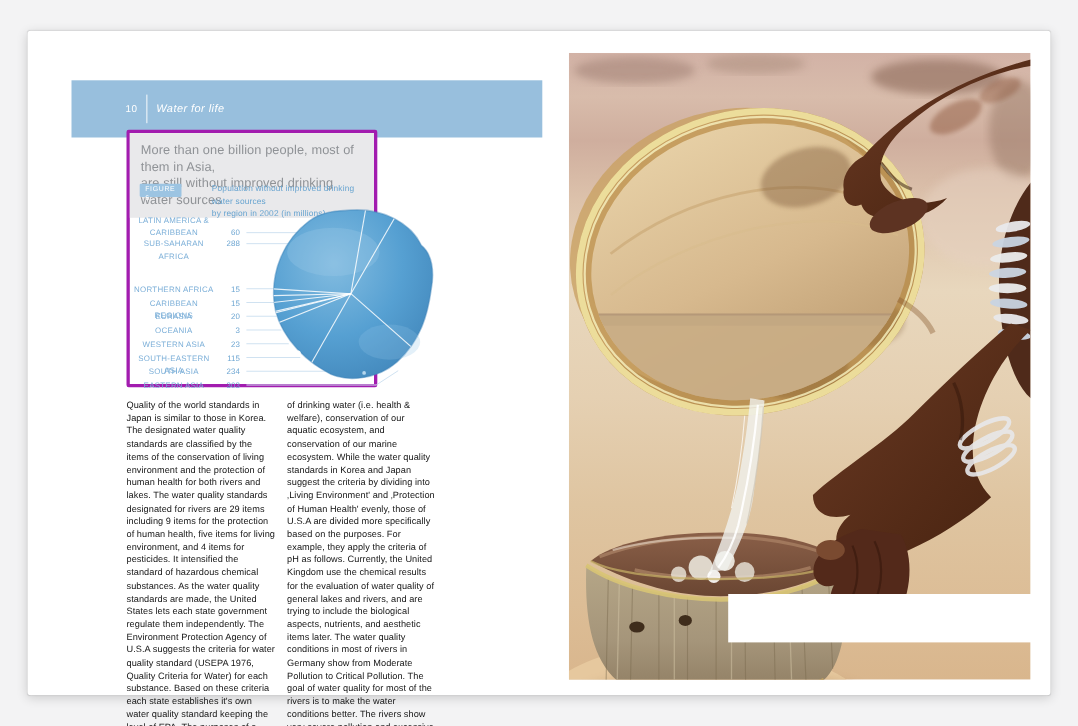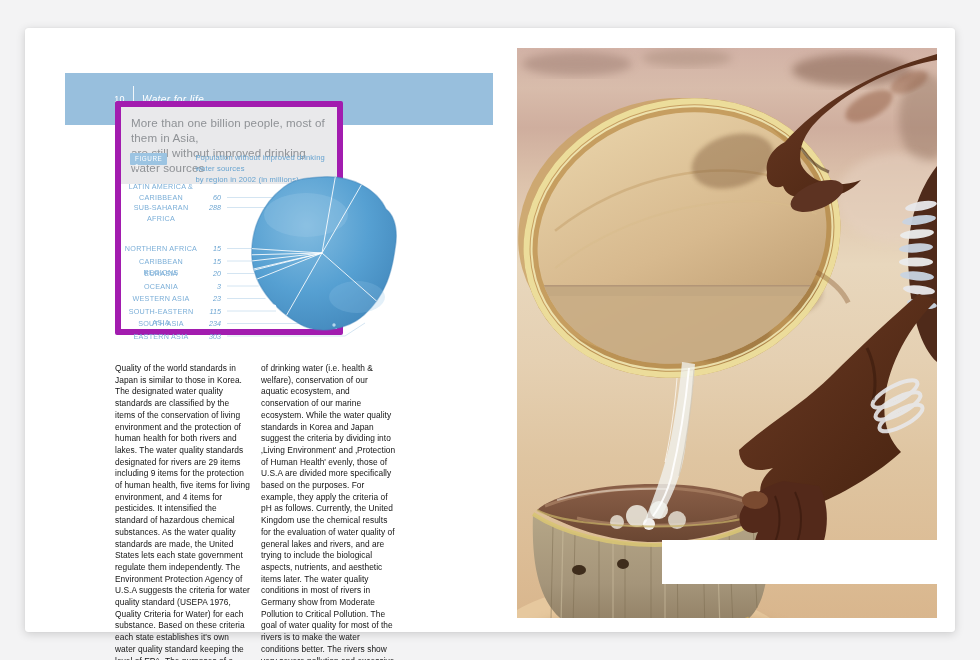--- a/index.html
+++ b/index.html
@@ -18,22 +18,22 @@
     background:#98bfdd;display:flex;align-items:center;
   }
   .header-num{
     width:68px;text-align:right;color:#ffffff;font-size:9px;letter-spacing:.4px;
     padding-right:8px;box-sizing:border-box;
   }
   .header-divider{width:1px;height:26px;background:rgba(255,255,255,.85);}
   .header-title{color:#ffffff;font-size:10px;letter-spacing:.4px;padding-left:8px;font-style:italic;}
   
   .figure-box{
-    position:absolute;left:115px;top:101px;width:228px;height:234px;
-    background:#ffffff;border:6px solid #a21caf;box-sizing:border-box;border-radius:2px;
+    position:absolute;left:115px;top:118px;width:228px;height:234px;
+    background:#ffffff;border:3px solid #a21caf;box-sizing:border-box;border-radius:2px;
   }
   .figure-title{
     background:#e9e9eb;color:#8f9296;font-size:11.6px;line-height:15px;
     padding:8px 12px 9px 10px;letter-spacing:.1px;
   }
   .figure-caption-row{position:absolute;left:9px;top:45px;display:flex;gap:20px;}
   .figure-badge{
     background:#9cc4e2;color:#ffffff;font-size:6.3px;letter-spacing:.6px;
     padding:2px 5px;height:8px;line-height:8px;border-radius:1px;margin-top:1px;
   }
@@ -42,21 +42,21 @@
   }
   .chart-area{position:absolute;left:0px;top:68px;width:278px;height:164px;}
   .chart-svg{position:absolute;left:0;top:0;}
   .legend-row{position:absolute;left:0;}
   .legend-label{
     display:block;width:80px;text-align:center;color:#7cafd8;font-size:7.2px;
     line-height:11px;letter-spacing:.25px;
   }
   .legend-value{
     position:absolute;left:82px;bottom:0;width:18px;text-align:right;
-    color:#6ea6d2;font-size:7.2px;line-height:11px;font-style:italic;
+    color:#6ea6d2;font-size:7.2px;line-height:11px;
   }
   
   .body-text{
     position:absolute;left:115px;top:363px;width:282px;display:flex;gap:10px;
   }
   .body-col{
     width:136px;font-size:8.35px;line-height:11.7px;color:#141414;
     text-align:left;letter-spacing:.05px;
   }
   

